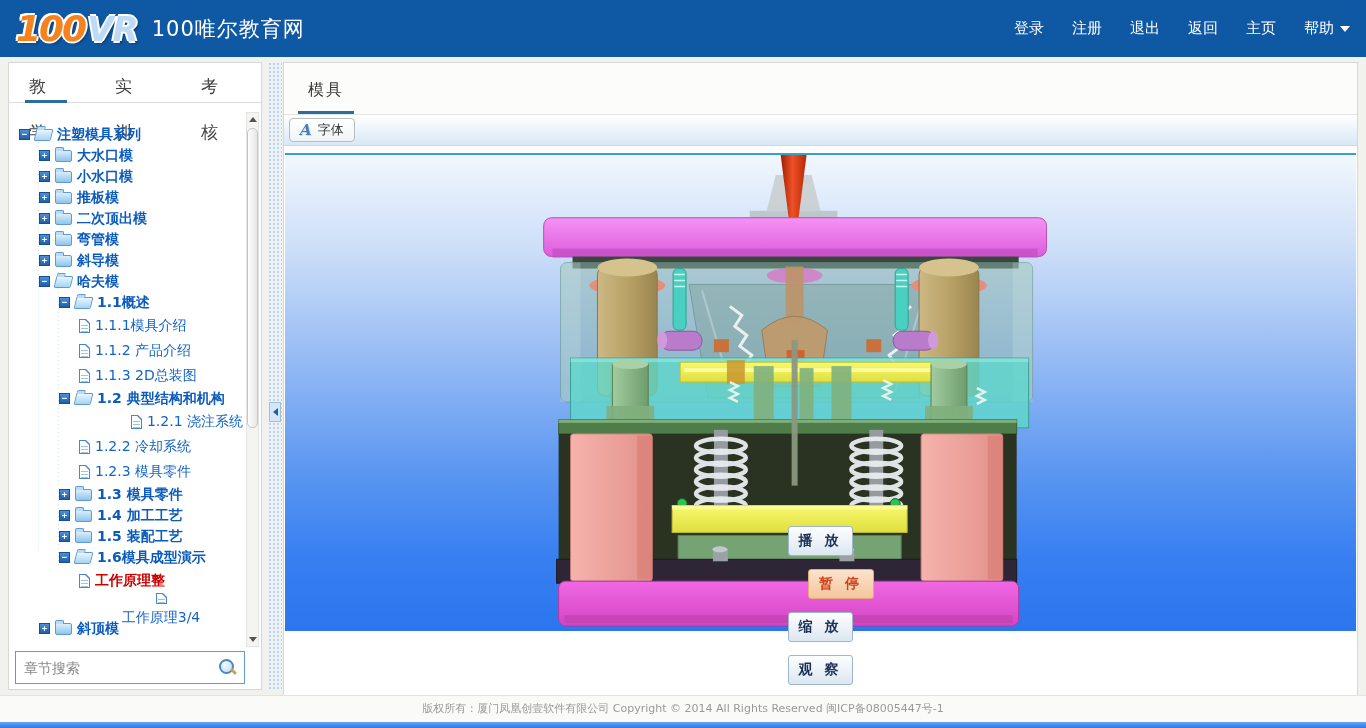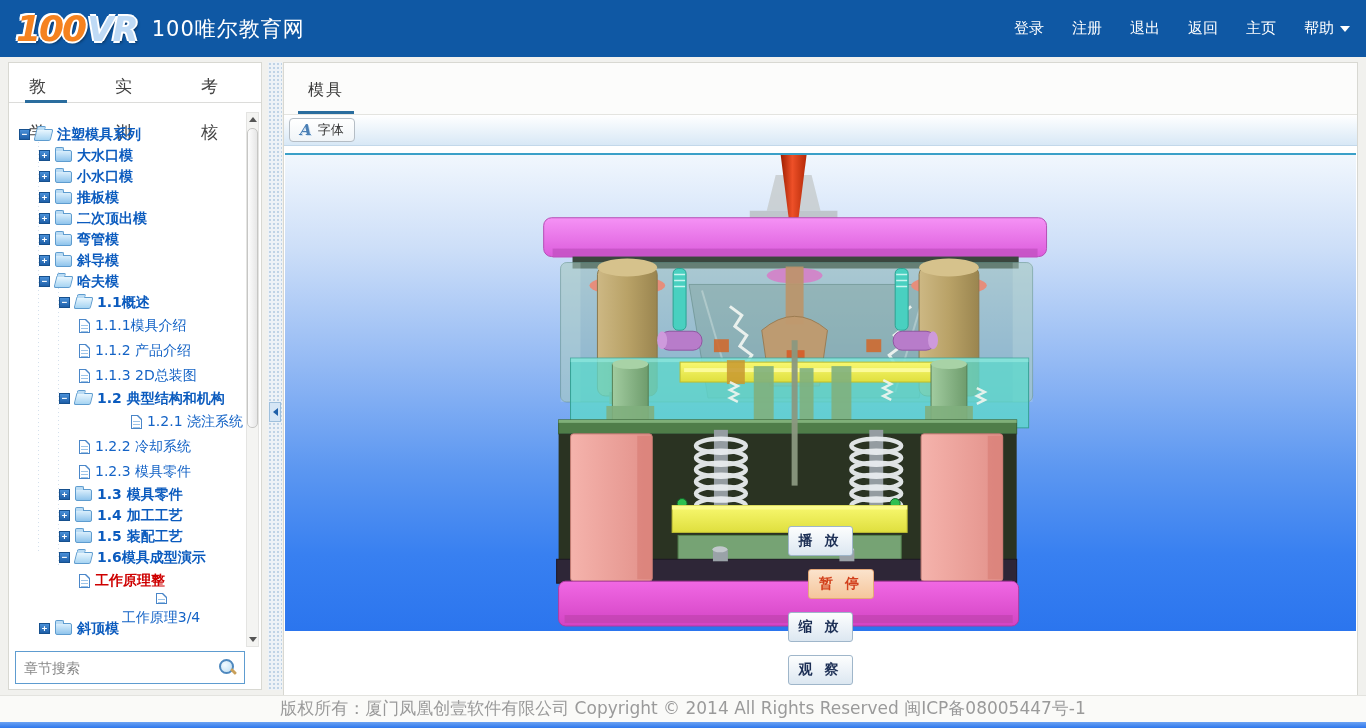--- a/index.html
+++ b/index.html
@@ -96,21 +96,21 @@
   .controls { position:absolute; left:0; right:0; top:568px; height:75px; background:#fff;
     display:flex; justify-content:center; align-items:center; gap:13px;flex-direction:column; }
   .ctl-btn { min-width:50px; padding:5px 10px; background:linear-gradient(#FDFEFE,#DCE7F1);
     border:1px solid #9FB6CA; border-radius:3px; font-size:14px; font-weight:bold; color:#1C2F55;
     letter-spacing:4px; text-align:center; cursor:pointer; white-space:nowrap; }
   .ctl-btn.wide { letter-spacing:0;margin-top:40px; }
   .ctl-btn.active { background:linear-gradient(#FBE3CC,#F5C69C); border-color:#E5A878; color:#D2401C;margin-left:41px; }
 
   
   .footer { position:absolute; left:0; bottom:0; width:1366px; height:33px; background:#FAFAF8;
-    border-top:1px solid #E3E3DF; text-align:center; font-size:17px; color:#9A9A9A; line-height:25px; }
+    border-top:1px solid #E3E3DF; text-align:center; font-size:11px; color:#9A9A9A; line-height:25px; }
   .footer-blue { position:absolute; bottom:0; left:0; width:1366px; height:6px;
     background:linear-gradient(#6BA2F3,#2E77EC); }
 </style>
 </head>
 <body>
 
 <div class="header">
   <div class="logo">
     <span class="logo-100">100</span>
     <span class="logo-vr">VR</span>

